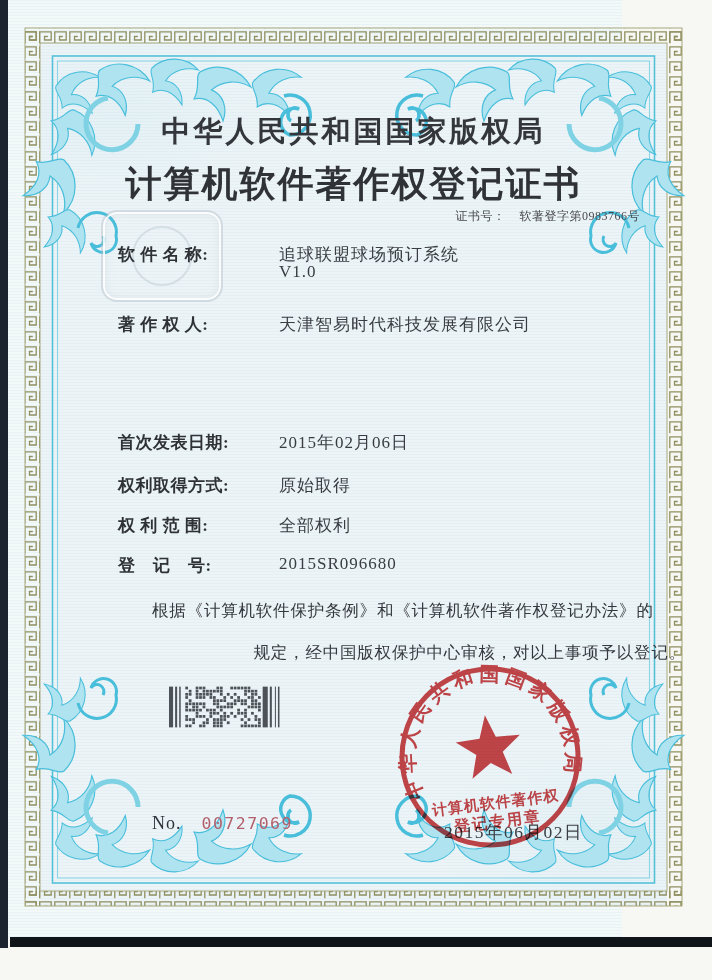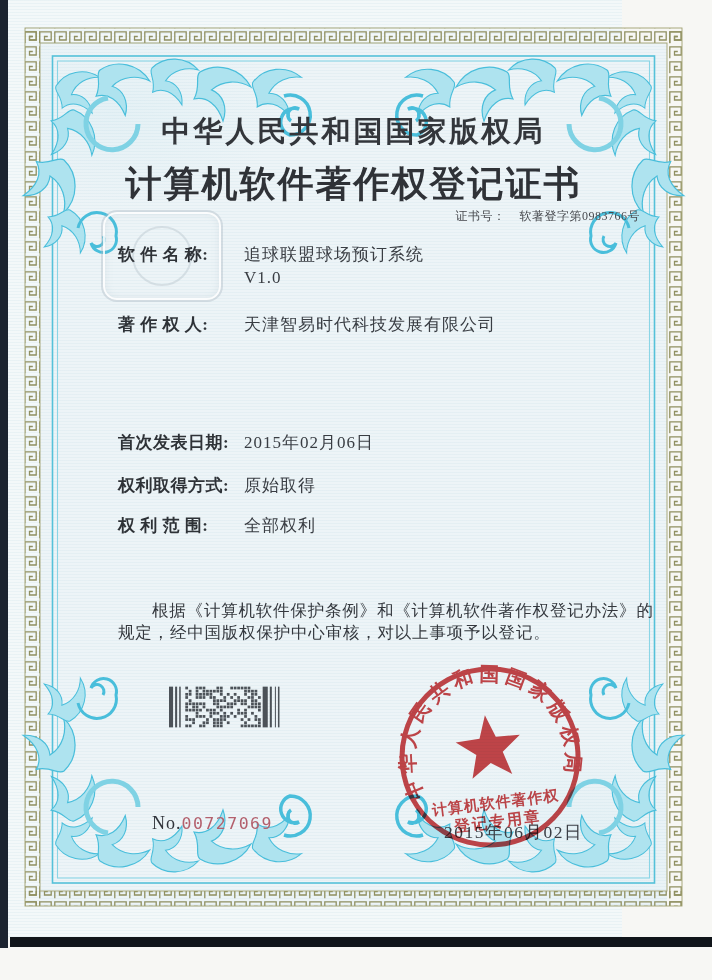--- a/index.html
+++ b/index.html
@@ -45,35 +45,35 @@
     border:2px solid rgba(172,184,194,.40);
     box-shadow:inset 0 0 0 2px rgba(255,255,255,.85), inset 0 0 10px rgba(150,168,182,.28);
   }
   .emboss::after{
     content:"";position:absolute;left:29px;top:14px;width:56px;height:56px;border-radius:50%;
     border:2px solid rgba(168,182,192,.33);
   }
 
   .row{position:absolute;left:76px;display:flex;font-size:17px;white-space:nowrap;justify-content:flex-end;}
   .flabel{display:inline-block;width:126px;color:#2e3237;font-weight:600;letter-spacing:.5px;}
-  .fvalue{color:#393d43;letter-spacing:1px;}
+  .fvalue{color:#393d43;letter-spacing:1px;margin-left:35px;}
 
   .statement-line{
     position:absolute;left:76px;width:568px;font-size:16.5px;color:#34383e;
     letter-spacing:.8px;white-space:nowrap;
   }
   .statement-1{top:600px;padding-left:34px;}
-  .statement-2{top:622px;}
+  .statement-2{top:642px;text-align:right;}
 
   .barcode{position:absolute;left:127px;top:686px;}
 
   .serial{position:absolute;left:110px;top:813px;font-size:18px;color:#2f333a;letter-spacing:1px;white-space:nowrap;}
   .serial .serial-number{
     font-family:"DejaVu Sans Mono","Liberation Mono",monospace;
-    font-size:16.5px;color:#b3606d;letter-spacing:1.5px;margin-left:0;
+    font-size:16.5px;color:#b3606d;letter-spacing:1.5px;margin-left:20px;
   }
   .issue-date{position:absolute;left:402px;top:820px;font-size:17.5px;color:#3a3e45;letter-spacing:1.5px;}
 
   .seal-svg{position:absolute;left:382px;top:657px;mix-blend-mode:multiply;opacity:.92;}
 </style>
 </head>
 <body>
 
 <div class="scan">
   <div class="paper">
@@ -125,39 +125,43 @@
       <div class="doc-title">计算机软件著作权登记证书</div>
 
       <div class="cert-no">
         <span class="cn-label">证书号：</span><span>软著登字第0983766号</span>
       </div>
 
       <div class="row" style="top:243px">
         <span class="flabel">软 件 名 称:</span>
         <span class="fvalue">追球联盟球场预订系统</span>
       </div>
-      <div class="row" style="top:268px">
+      <div class="row" style="top:262px">
         <span class="flabel"></span>
         <span class="fvalue">V1.0</span>
       </div>
       <div class="row" style="top:313px">
         <span class="flabel">著 作 权 人:</span>
         <span class="fvalue">天津智易时代科技发展有限公司</span>
       </div>
       <div class="row" style="top:431px">
         <span class="flabel">首次发表日期:</span>
         <span class="fvalue">2015年02月06日</span>
       </div>
       <div class="row" style="top:514px">
         <span class="flabel">权 利 范 围:</span>
         <span class="fvalue">全部权利</span>
       </div>
       <div class="row" style="top:474px">
         <span class="flabel">权利取得方式:</span>
         <span class="fvalue">原始取得</span>
+      </div>
+      <div class="row" style="top:554px">
+        <span class="flabel">登　记　号:</span>
+        <span class="fvalue">2015SR096680</span>
       </div>
 
       <div class="statement-line statement-1">根据《计算机软件保护条例》和《计算机软件著作权登记办法》的</div>
       <div class="statement-line statement-2">规定，经中国版权保护中心审核，对以上事项予以登记。</div>
 
       <svg id="bc" class="barcode" width="112" height="42" viewBox="0 0 110 40">
           <rect x="0" y="0" width="4" height="40" fill="#4c5258"></rect>
           <rect x="6" y="0" width="2" height="40" fill="#4c5258"></rect>
           <rect x="10" y="0" width="1.5" height="40" fill="#4c5258"></rect>
           <rect x="16" y="0" width="2.7" height="2.7" fill="#4c5258"></rect>

